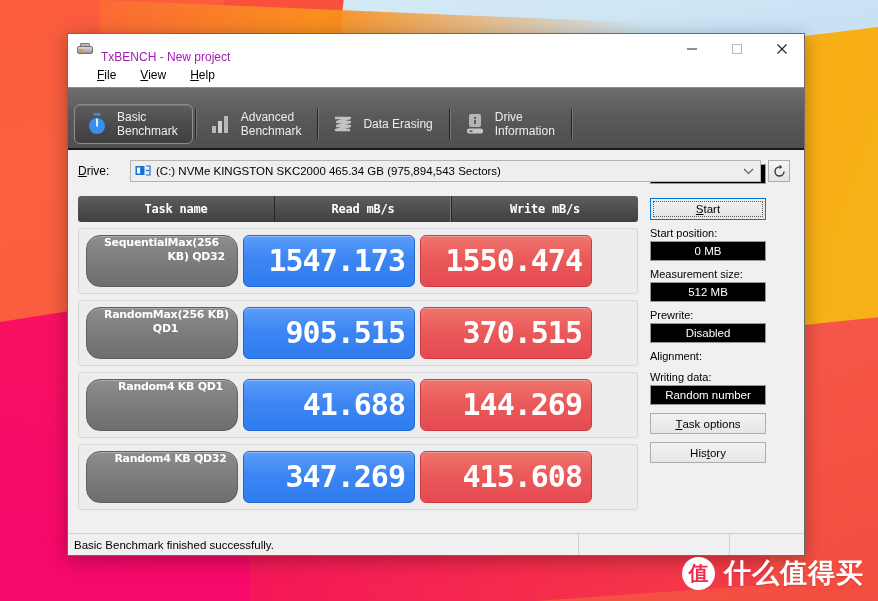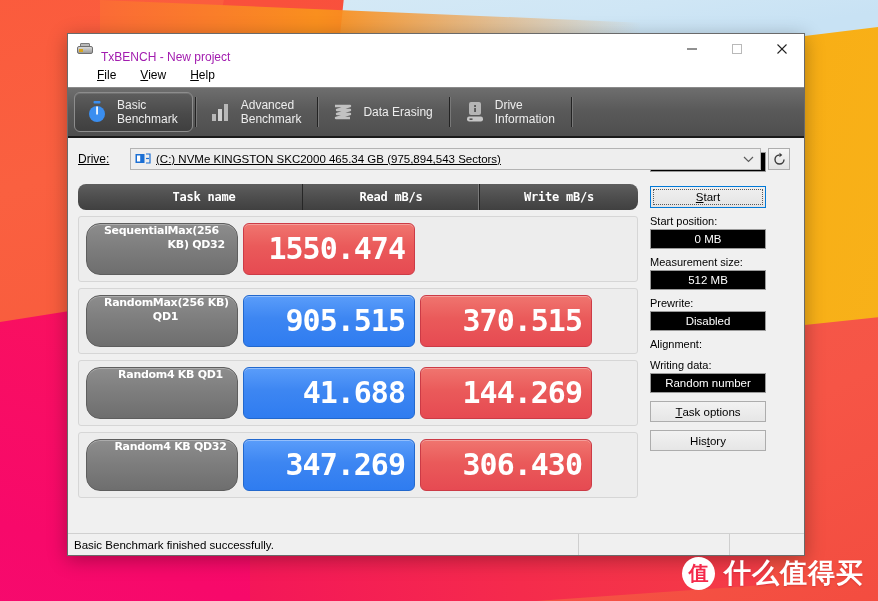--- a/index.html
+++ b/index.html
@@ -190,21 +190,21 @@
     padding: 2px 3px;
   }
   .menu-item u { text-decoration: underline; }
 
   
   #tabstrip {
     height: 48px;
     background: linear-gradient(180deg,#6e6e6e 0%,#5a5a5a 45%,#4e4e4e 100%);
     display: flex;
     align-items: center;
-    padding: 0 0 0 6px;
+    padding: 12px 0 0 6px;
     flex: 0 0 auto;
     border-top: 1px solid #8a8a8a;
     border-bottom: 2px solid #1a1a1a;
     position: relative;
   }
   .tab {
     height: 40px;
     display: flex;
     align-items: center;
     gap: 9px;
@@ -243,21 +243,20 @@
   }
 
   
   #drive-row {
     display: flex;
     align-items: center;
     padding: 10px 4px 0 0;
     margin-left: 10px;
     margin-right: 10px;
     gap: 7px;
-    text-decoration: underline;
   }
   #drive-label { font-size: 12px; color: #000; width: 45px; }
   #drive-label u { text-decoration: underline; }
   #drive-select {
     flex: 1 1 auto;
     height: 22px;
     background: #eeeeee;
     border: 1px solid #b3b3b3;
     display: flex;
     align-items: center;
@@ -297,23 +296,22 @@
   #results {
     width: 560px;
     flex: 0 0 auto;
   }
 
   
   #res-header {
     display: flex;
     height: 26px;
     background: linear-gradient(180deg,#5e5e5e 0%,#4e4e4e 50%,#404040 100%);
-    border-radius: 8px;
+    border-radius: 3px;
     overflow: hidden;
-    padding-left: 28px;
   }
   .res-head-cell {
     display: flex; align-items: center; justify-content: center;
     color: #ffffff;
     font-size: 12px;
     font-weight: bold;
     font-family: "DejaVu Sans Mono", monospace;
     letter-spacing: -0.2px;
   }
   .res-head-cell.c1 { width: 196px; }
@@ -589,20 +587,23 @@
             <div class="res-head-cell c1">Task name</div>
             <div class="res-head-cell c2">Read mB/s</div>
             <div class="res-head-cell c3">Write mB/s</div>
           </div>
 
           <div class="res-row">
             <div class="task-chip">
               <div class="task-line">Sequential</div>
               <div class="task-line">Max(256 KB) QD32</div>
             </div>
+            <div class="val-box val-read">
+              <div class="val-text">1547.173</div>
+            </div>
             <div class="val-box val-write">
               <div class="val-text">1550.474</div>
             </div>
           </div>
 
           <div class="res-row">
             <div class="task-chip">
               <div class="task-line">Random</div>
               <div class="task-line">Max(256 KB) QD1</div>
             </div>
@@ -629,21 +630,21 @@
 
           <div class="res-row">
             <div class="task-chip">
               <div class="task-line">Random</div>
               <div class="task-line">4 KB QD32</div>
             </div>
             <div class="val-box val-read">
               <div class="val-text">347.269</div>
             </div>
             <div class="val-box val-write">
-              <div class="val-text">306.430</div>
+              <div class="val-text">415.608</div>
             </div>
           </div>
         </div>
 
         <div id="side">
           <div class="lcd">FILE mode</div>
           <div class="gap-md"></div>
           <div id="start-btn">
             <div id="start-inner"><u>S</u>tart</div>
           </div>

